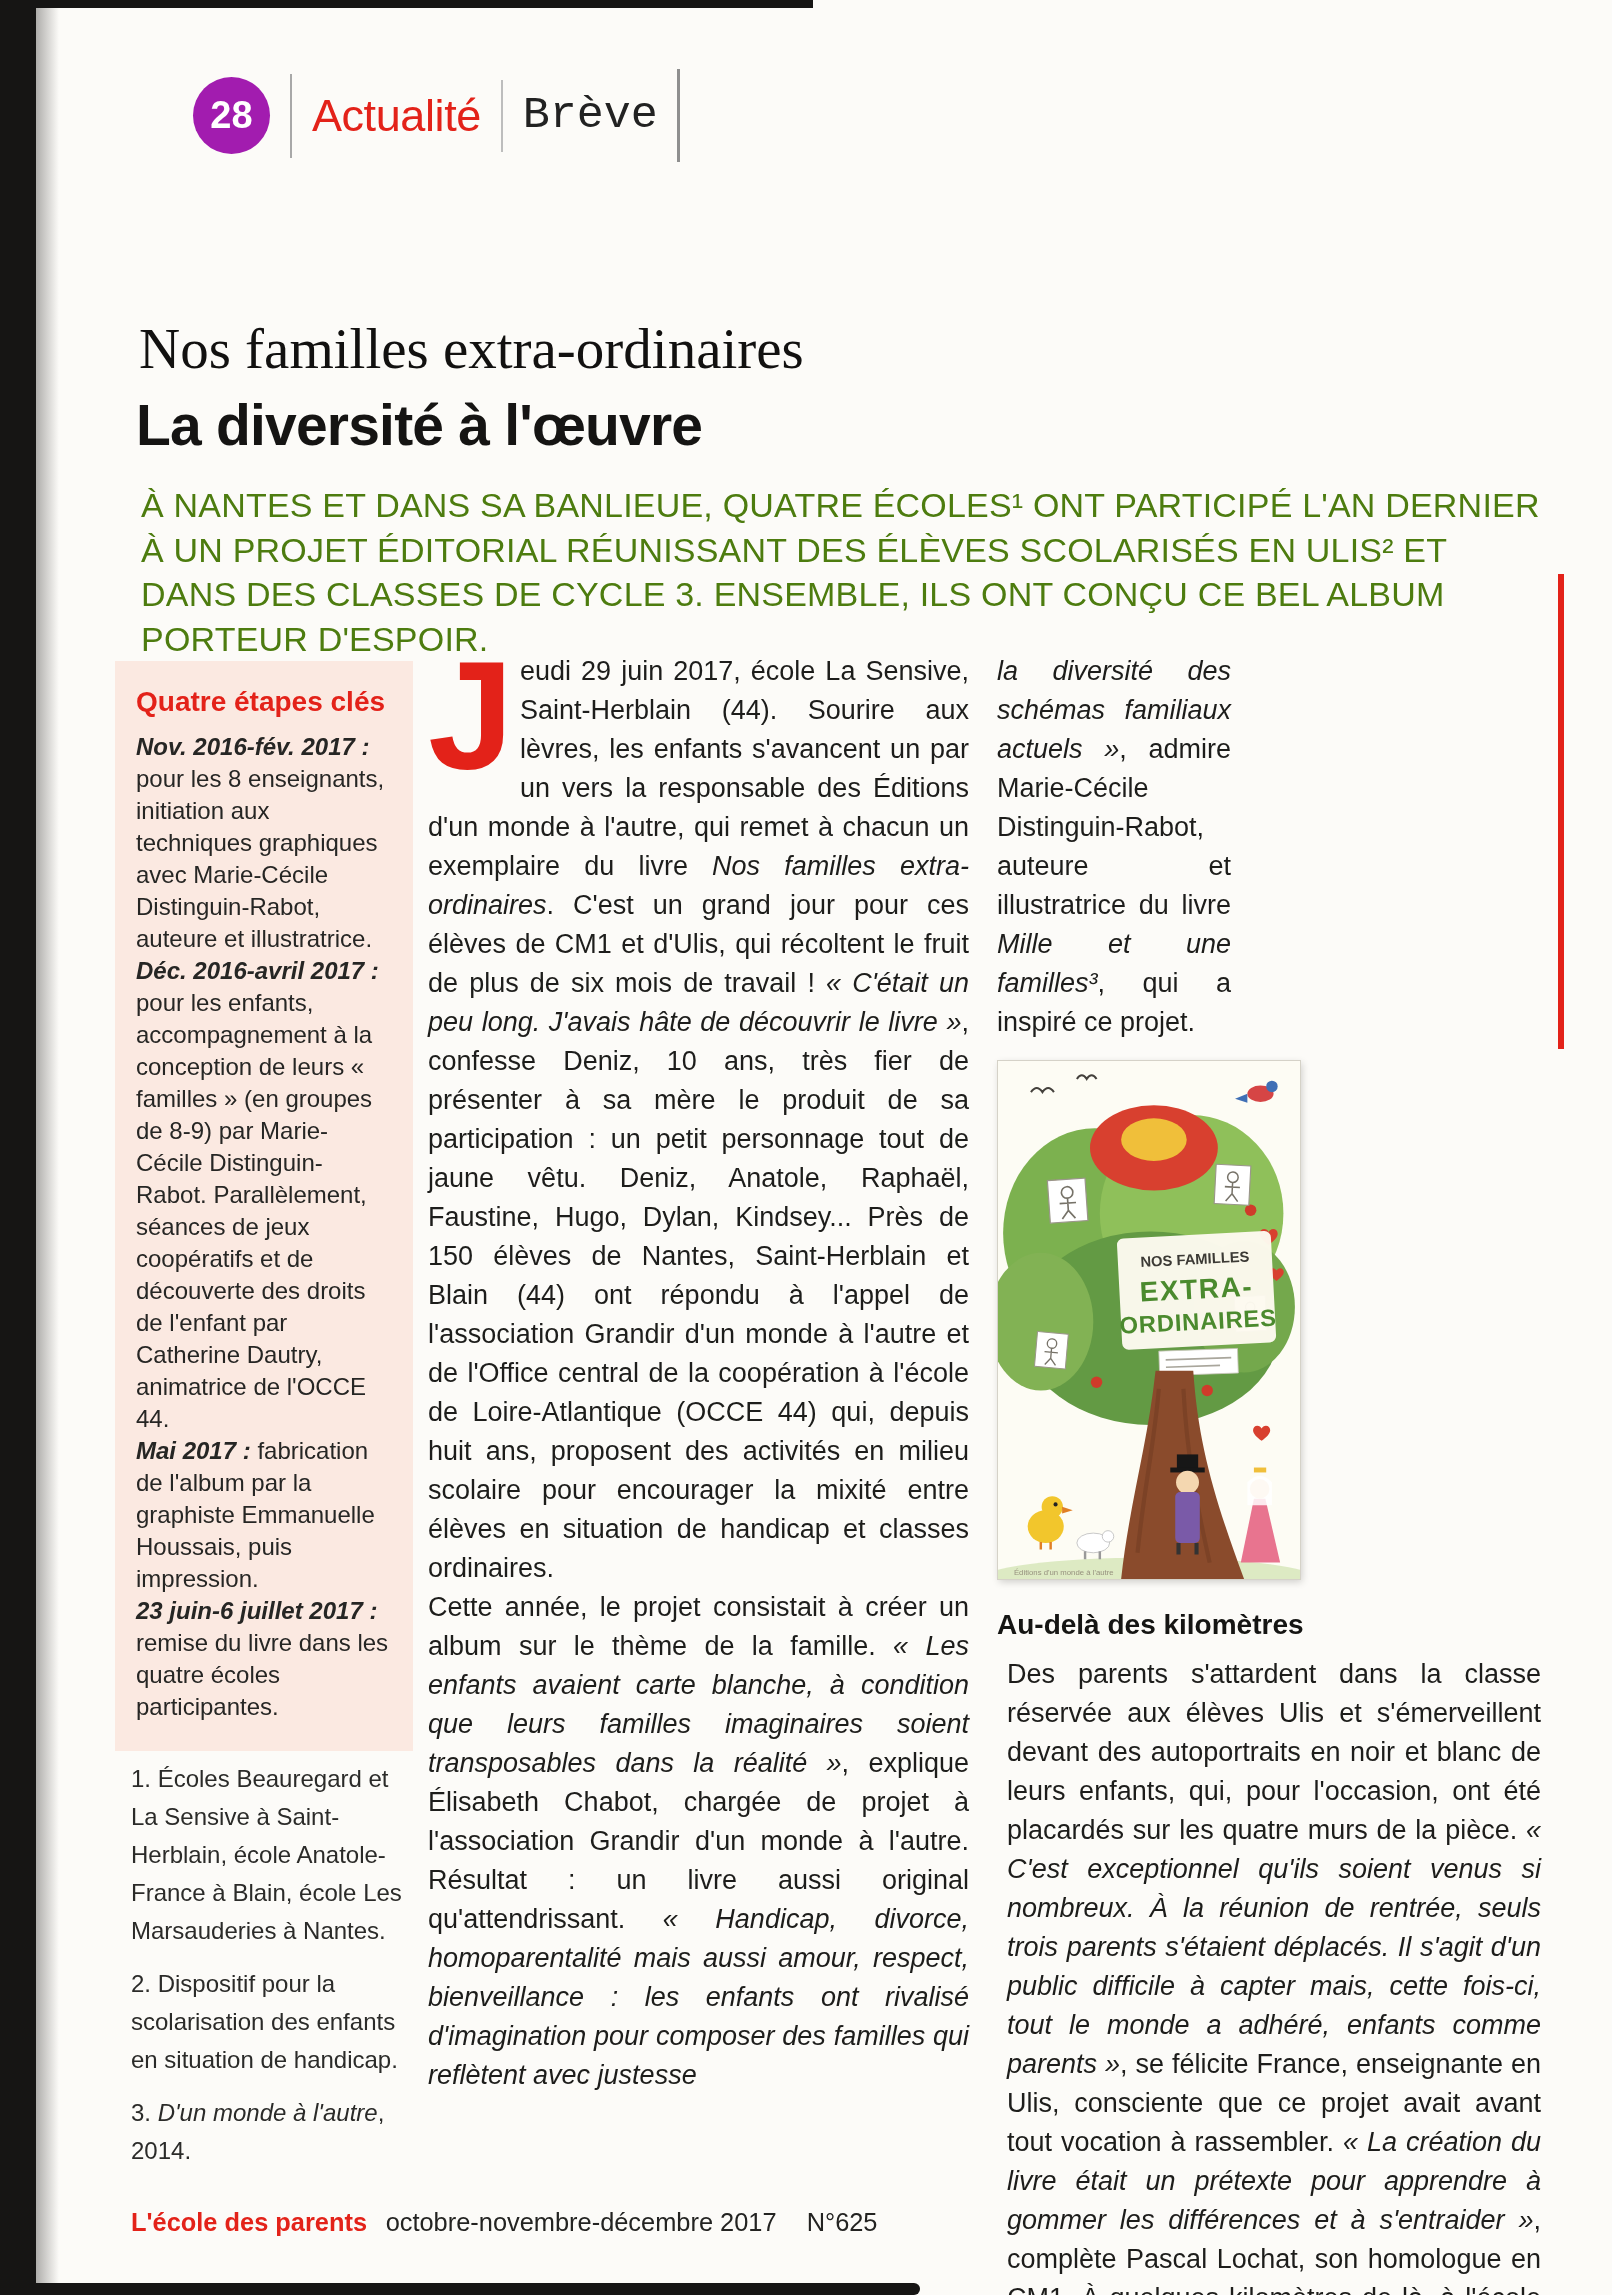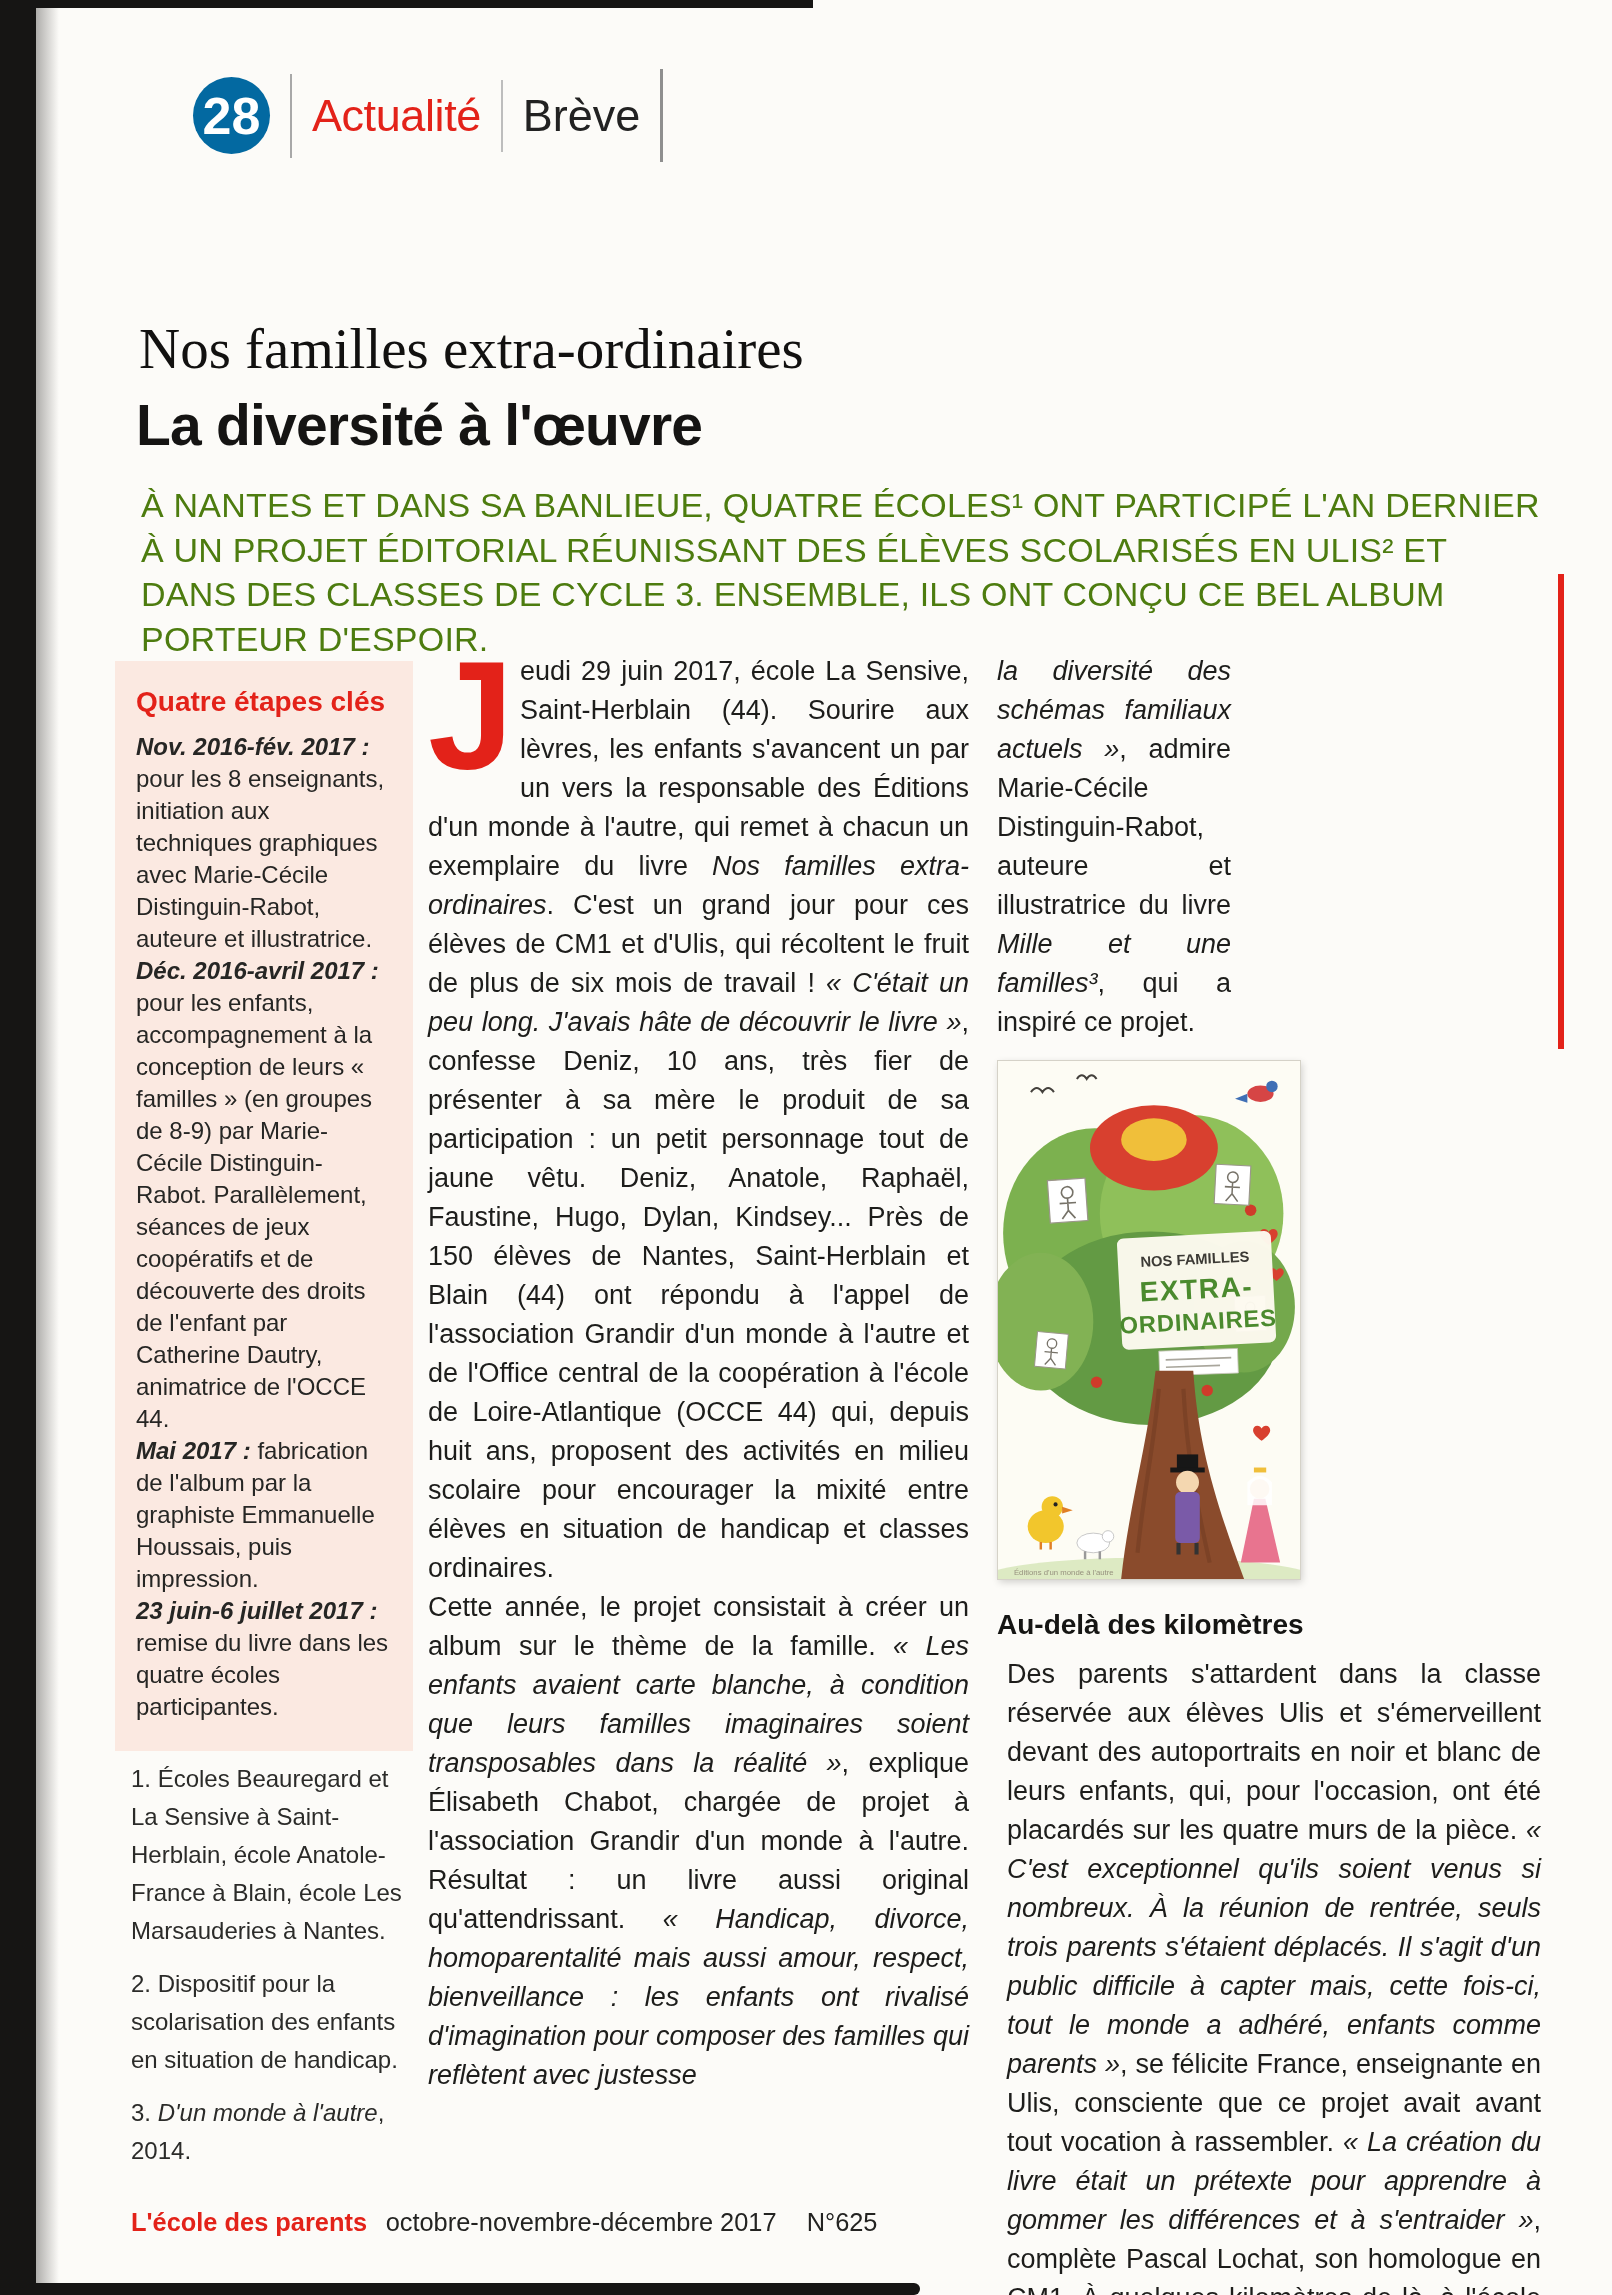--- a/index.html
+++ b/index.html
@@ -15,28 +15,28 @@
   }
   
   .scan-left{position:absolute;left:0;top:0;width:36px;height:2295px;background:#161514;}
   .scan-left-fade{position:absolute;left:36px;top:0;width:23px;height:2295px;
     background:linear-gradient(to right,rgba(30,28,26,.35),rgba(30,28,26,0));}
   .scan-top{position:absolute;left:0;top:0;width:813px;height:8.2px;background:#161514;}
   .scan-bottom{position:absolute;left:0;top:2283px;width:920px;height:12.3px;background:#161514;border-radius:0 6.6px 6.6px 0;}
 
   
   .masthead{position:absolute;left:193px;top:69px;display:flex;align-items:center;gap:19.7px;}
-  .badge{width:77px;height:77px;border-radius:50%;background:#0369a1;color:#fff;
-    display:flex;align-items:center;justify-content:center;font-size:52px;font-weight:bold;}
+  .badge{width:77px;height:77px;border-radius:50%;background:#a21caf;color:#fff;
+    display:flex;align-items:center;justify-content:center;font-size:38px;font-weight:bold;}
   .vrule{width:2.5px;background:#a8a8a8;}
   .vrule.r1{height:84px;}
   .vrule.r2{height:72px;background:#bdbdbd;}
   .vrule.r3{height:93px;background:#8f8f8f;}
   .section{font-size:45px;font-weight:normal;color:var(--red);letter-spacing:-0.4px;}
-  .subsection{font-family:Liberation Sans, sans-serif;font-size:45px;color:#222;}
+  .subsection{font-family:Liberation Mono, monospace;font-size:45px;color:#222;}
 
   
   .kicker{position:absolute;left:139px;top:316px;margin:0;
     font-family:"Liberation Serif","DejaVu Serif",serif;font-weight:400;font-size:57px;color:#121110;}
   .headline{position:absolute;left:136px;top:392px;margin:0;
     font-size:57px;font-weight:bold;letter-spacing:-0.8px;color:#151413;}
   .standfirst{position:absolute;left:141px;top:483px;width:1406px;
     font-size:34px;line-height:1.31;color:#4d7c0f;letter-spacing:0.2px;}
 
   .red-rule{position:absolute;left:1558px;top:574px;width:5.7px;height:475px;background:var(--red);}

